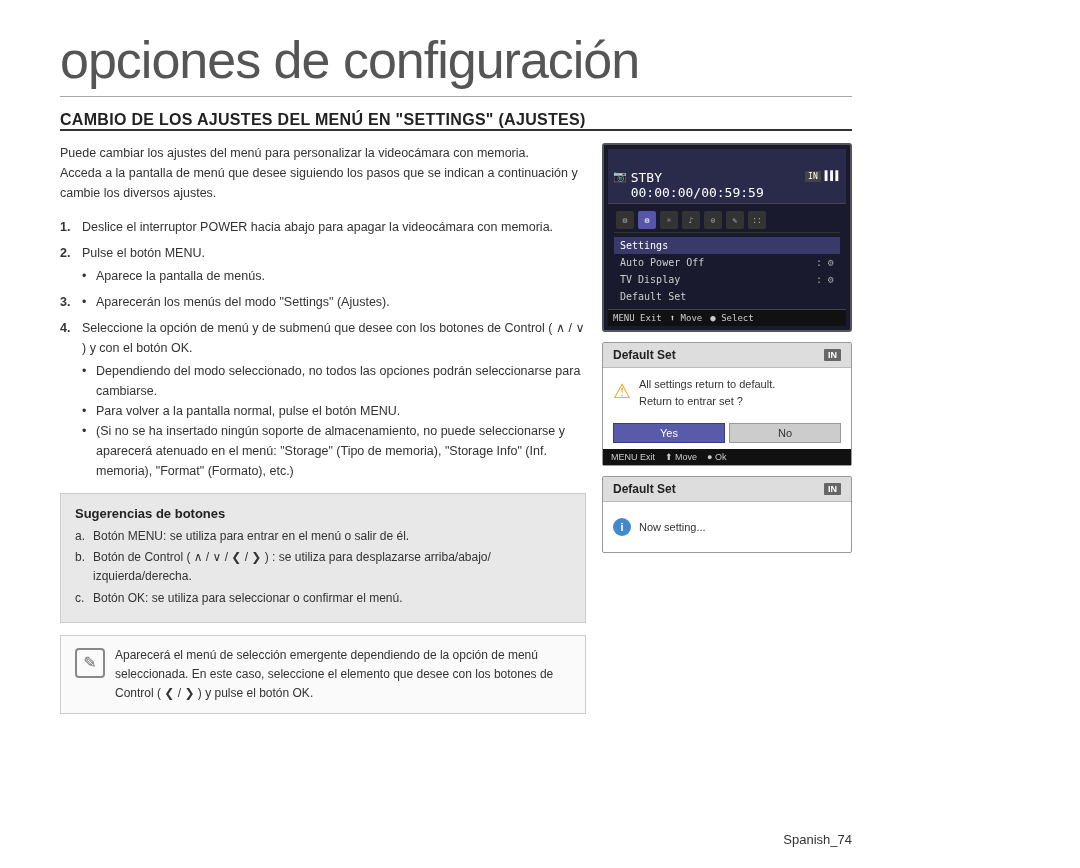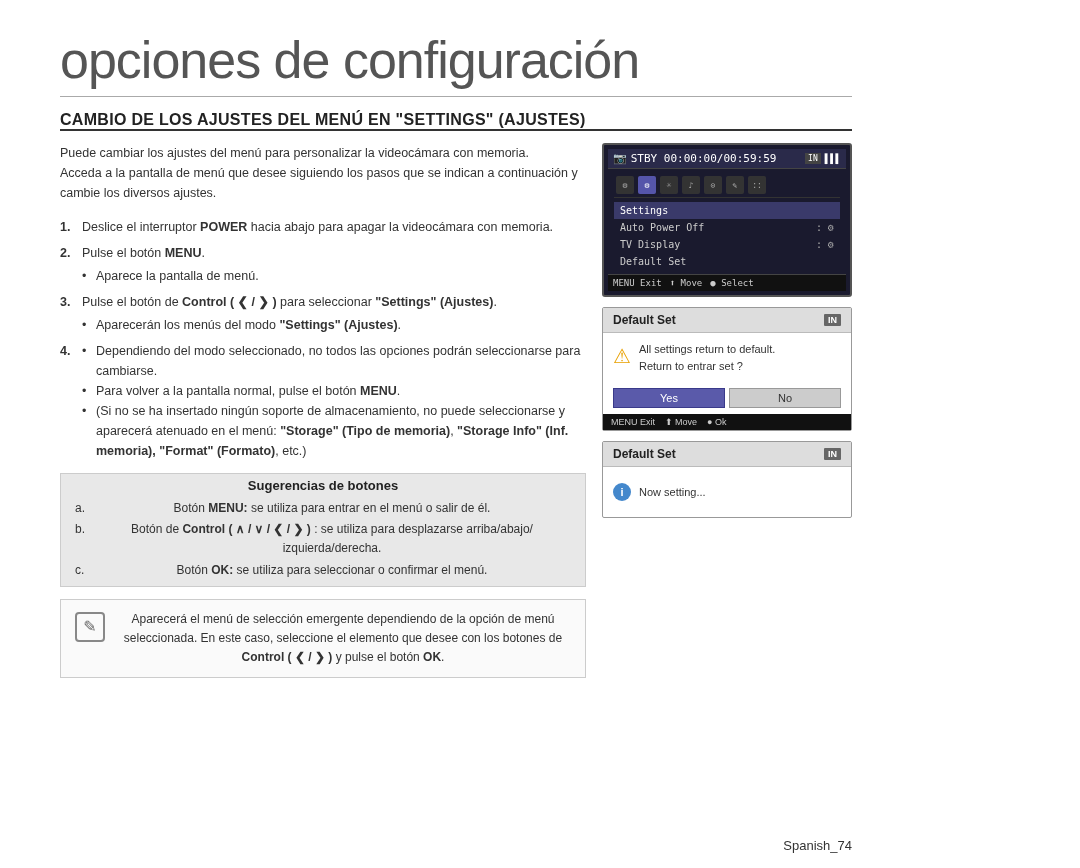--- a/index.html
+++ b/index.html
@@ -103,24 +103,23 @@
     .steps-list > li ul li::before {
       content: "•";
       position: absolute;
       left: 0;
     }
 
     
     .tips-box {
       background: #e8e8e8;
       border: 1px solid #ccc;
-      padding: 4px 14px;
+      padding: 12px 14px;
       margin-top: 10px;
       margin-bottom: 12px;
-      text-align: center;
     }
 
     .tips-box .tips-title {
       font-size: 13px;
       font-weight: bold;
       margin-bottom: 6px;
     }
 
     .tips-list {
       list-style: none;
@@ -162,21 +161,20 @@
       justify-content: center;
       font-size: 16px;
       color: #666;
       margin-top: 2px;
     }
 
     .note-text {
       font-size: 12px;
       line-height: 1.6;
       color: #333;
-      text-align: center;
     }
 
     
     .camera-screen {
       background: #1a1a2e;
       border: 2px solid #555;
       border-radius: 3px;
       padding: 4px;
       font-family: monospace;
     }
@@ -355,28 +353,28 @@
       align-items: center;
       justify-content: center;
       font-size: 11px;
       font-weight: bold;
       flex-shrink: 0;
     }
 
     
     .page-number {
       position: absolute;
-      bottom: 15px;
+      bottom: 21px;
       right: 40px;
       font-size: 13px;
       color: #333;
     }
 
     b, strong {
-      font-weight: bold;
+      font-weight: normal;
       margin-top: 6px;
     }
   </style>
 </head>
 <body>
 
 <div class="page">
 
   <h1 class="page-title">opciones de configuración</h1>
 
@@ -393,32 +391,32 @@
 
       <ol class="steps-list">
         <li>
           <span class="step-num">1.</span>
           <span>Deslice el interruptor <strong>POWER</strong> hacia abajo para apagar la videocámara con memoria.</span>
         </li>
         <li>
           <span class="step-num">2.</span>
           <span>Pulse el botón <strong>MENU</strong>.</span>
           <ul>
-            <li>Aparece la pantalla de menú.</li>
+            <li>Aparece la pantalla de menús.</li>
           </ul>
         </li>
         <li>
           <span class="step-num">3.</span>
-          <span>Pulse el botón de <strong>Control ( ❮ / ❯ )</strong> para seleccionar <strong>"Settings" (Ajustes)</strong>.</span>
           <ul>
             <li>Aparecerán los menús del modo <strong>"Settings" (Ajustes)</strong>.</li>
           </ul>
         </li>
         <li>
           <span class="step-num">4.</span>
+          <span>Seleccione la opción de menú y de submenú que desee con los botones de <strong>Control ( ∧ / ∨ )</strong> y con el botón <strong>OK</strong>.</span>
           <ul>
             <li>Dependiendo del modo seleccionado, no todos las opciones podrán seleccionarse para cambiarse.</li>
             <li>Para volver a la pantalla normal, pulse el botón <strong>MENU</strong>.</li>
             <li>(Si no se ha insertado ningún soporte de almacenamiento, no puede seleccionarse y aparecerá atenuado en el menú: <strong>"Storage" (Tipo de memoria)</strong>, <strong>"Storage Info" (Inf. memoria), "Format" (Formato)</strong>, etc.)</li>
           </ul>
         </li>
       </ol>
 
       <div class="tips-box">
         <div class="tips-title">Sugerencias de botones</div>
@@ -445,21 +443,21 @@
         </div>
       </div>
 
     </div>
 
     <div class="right-column">
 
       <div class="camera-screen">
         <div class="camera-top-bar">
           <span class="cam-icon">📷</span>
-          <span style="font-size:11px;">STBY 00:00:00/00:59:59</span>
+          <span style="font-size:13px;margin-top:18px;">STBY 00:00:00/00:59:59</span>
           <span style="margin-left:auto; background:#444; padding:1px 3px; font-size:8px;">IN</span>
           <span style="font-size:9px;">▌▌▌</span>
         </div>
         <div class="camera-menu-area">
           <div class="cam-icons-row">
             <div class="cam-icon-btn">⚙</div>
             <div class="cam-icon-btn active">⚙</div>
             <div class="cam-icon-btn">☼</div>
             <div class="cam-icon-btn">♪</div>
             <div class="cam-icon-btn">⊙</div>

